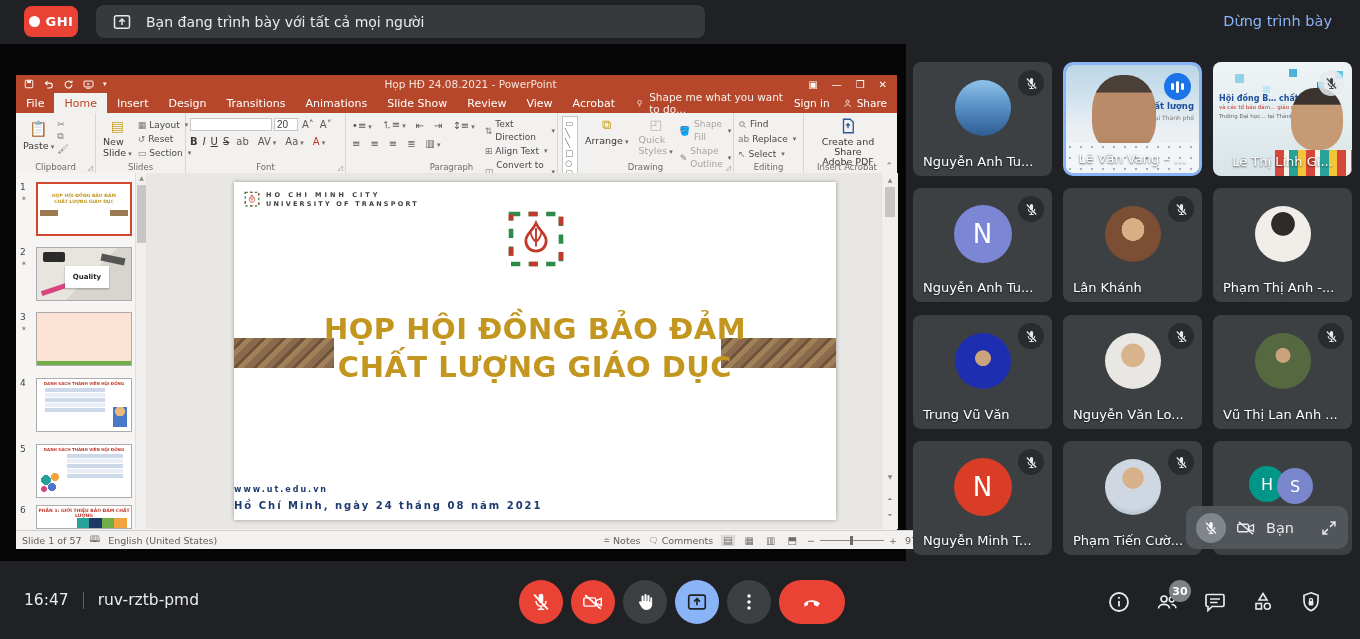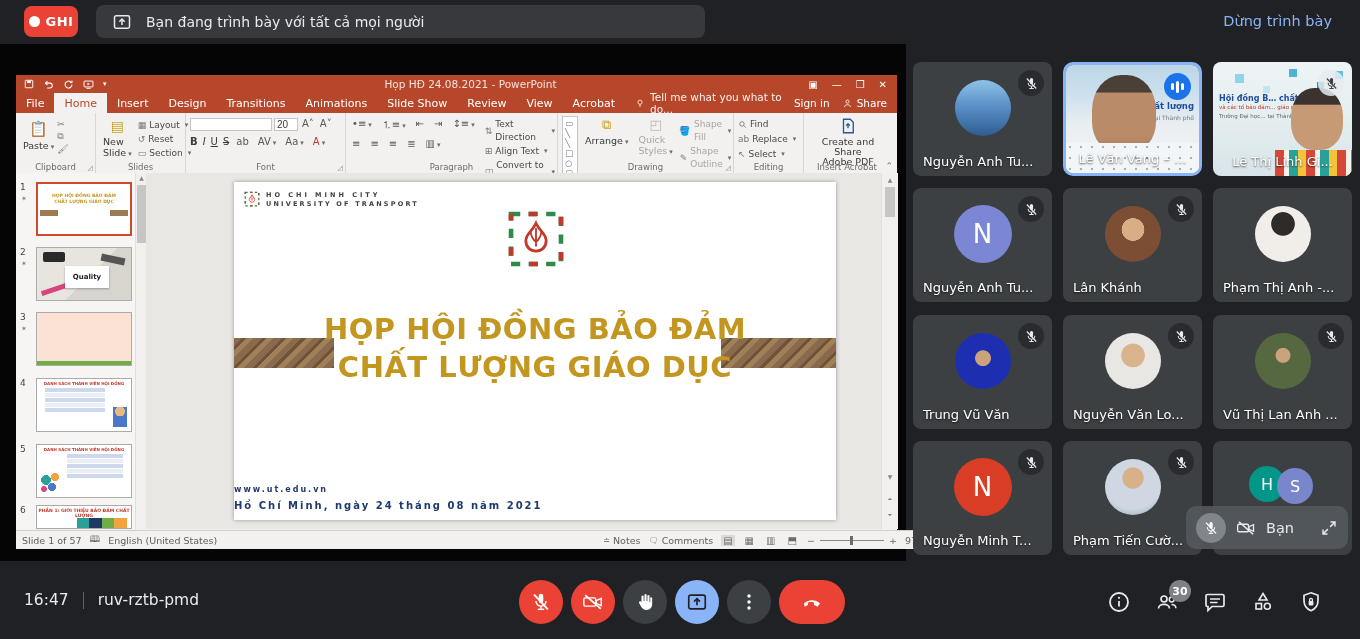--- a/index.html
+++ b/index.html
@@ -37,21 +37,21 @@
   
   #ribbon{left:0;top:38px;width:881px;height:60px;background:#f3f1ef;border-bottom:1px solid #d2d0ce;
     display:flex;align-items:stretch;color:#3b3a39;}
   .grp{position:relative;border-right:1px solid #d8d6d3;box-sizing:border-box;padding:3px 2px 13px 4px;}
   .grp-label{position:absolute;left:0;right:0;bottom:1px;text-align:center;font-size:8.5px;color:#6e6c6a;}
   .launch{position:absolute;right:2px;bottom:1px;font-size:7px;color:#8a8886;}
   .bigbtn{display:flex;flex-direction:column;align-items:center;justify-content:center;font-size:9.5px;color:#3b3a39;gap:2px;padding:1px 3px;}
   .mini{font-size:9px;color:#4a4948;display:flex;align-items:center;gap:3px;line-height:13px;}
   .mini .ic{color:#7a7876;font-size:9px;}
   .dd::after{content:"▾";font-size:7px;color:#6e6c6a;margin-left:2px;}
-  .fontrow{display:flex;gap:2px;}
+  .fontrow{display:flex;align-items:center;gap:2px;}
   .fbox{background:#fff;border:1px solid #c8c6c4;height:13px;font-size:10px;color:#3b3a39;padding:0 2px;box-sizing:border-box;}
   .glyphbtn{font-size:10px;color:#5a5856;padding:0 2px;}
   .shapegrid{border:1px solid #c8c6c4;background:#fff;padding:1px 2px;line-height:10px;font-size:8.5px;color:#7a7876;letter-spacing:2px;}
   .disabled{color:#a8a6a4;}
   #ribbon-collapse{position:absolute;right:4px;bottom:2px;color:#6e6c6a;font-size:9px;}
 
   
   #thumbpanel{left:0;top:98px;width:130px;height:356px;background:#f6f5f4;border-right:1px solid #e1dfdd;overflow:hidden;}
   .thumb-num{position:absolute;left:4px;font-size:9px;color:#444;}
   .thumb-star{position:absolute;left:5px;font-size:7px;color:#777;}
@@ -311,21 +311,21 @@
           <div class="tab">Animations</div>
           <div class="tab">Slide Show</div>
           <div class="tab">Review</div>
           <div class="tab">View</div>
           <div class="tab">Acrobat</div>
         </div>
       <div id="tellme">
         <svg width="11" height="11" style="color:#fff">
             <use href="#i-bulb"></use>
           </svg>
-        <span>Tell me what you what to do...</span>
+        <span>Shape me what you want to do...</span>
       </div>
       <div id="signin-share">
         <span>Sign in</span>
         <span class="sh">
           <svg width="11" height="11" style="color:#fff">
               <use href="#i-person"></use>
             </svg>
           <span>Share</span>
         </span>
       </div>

